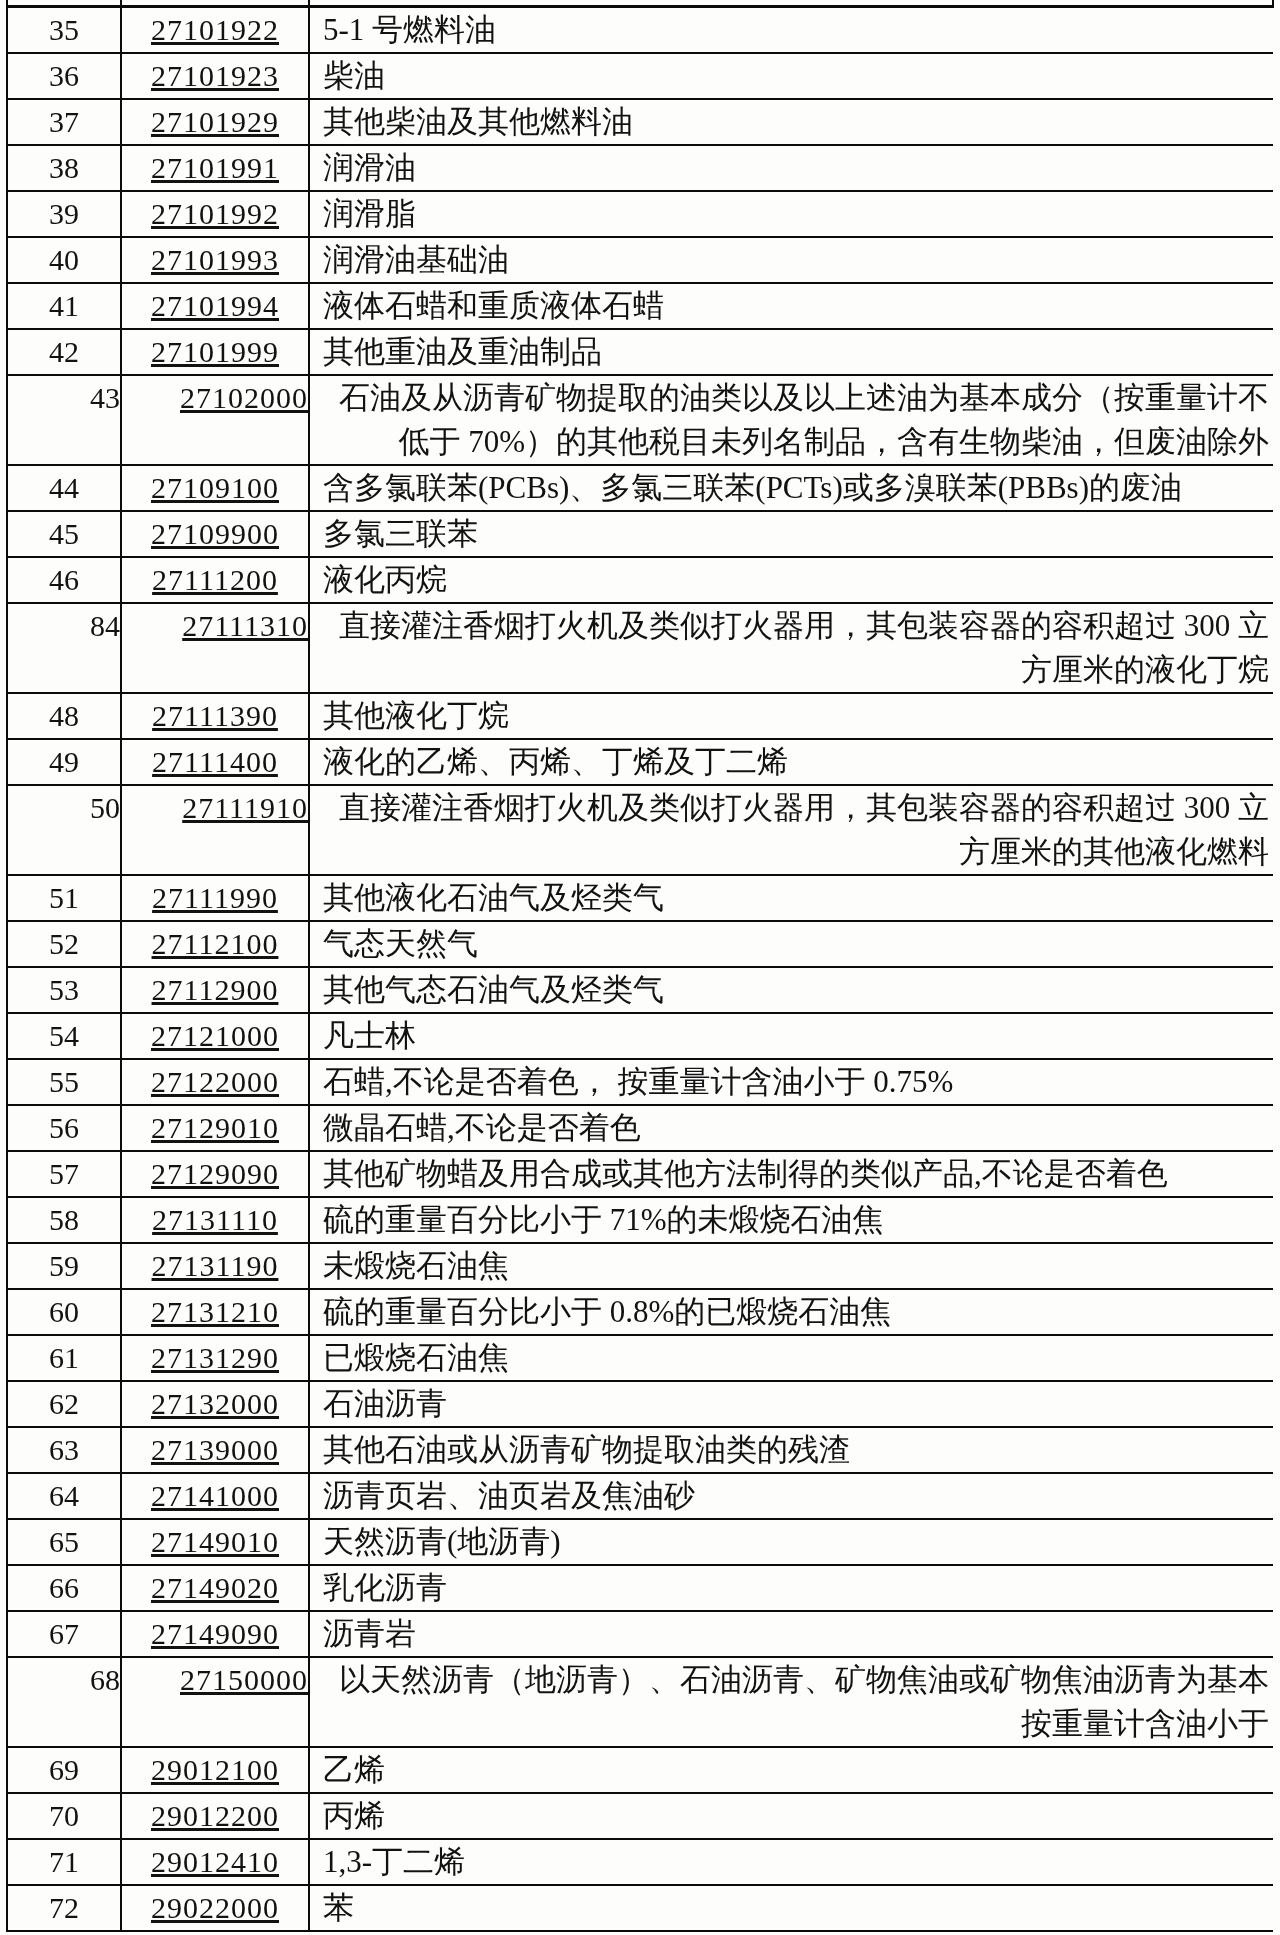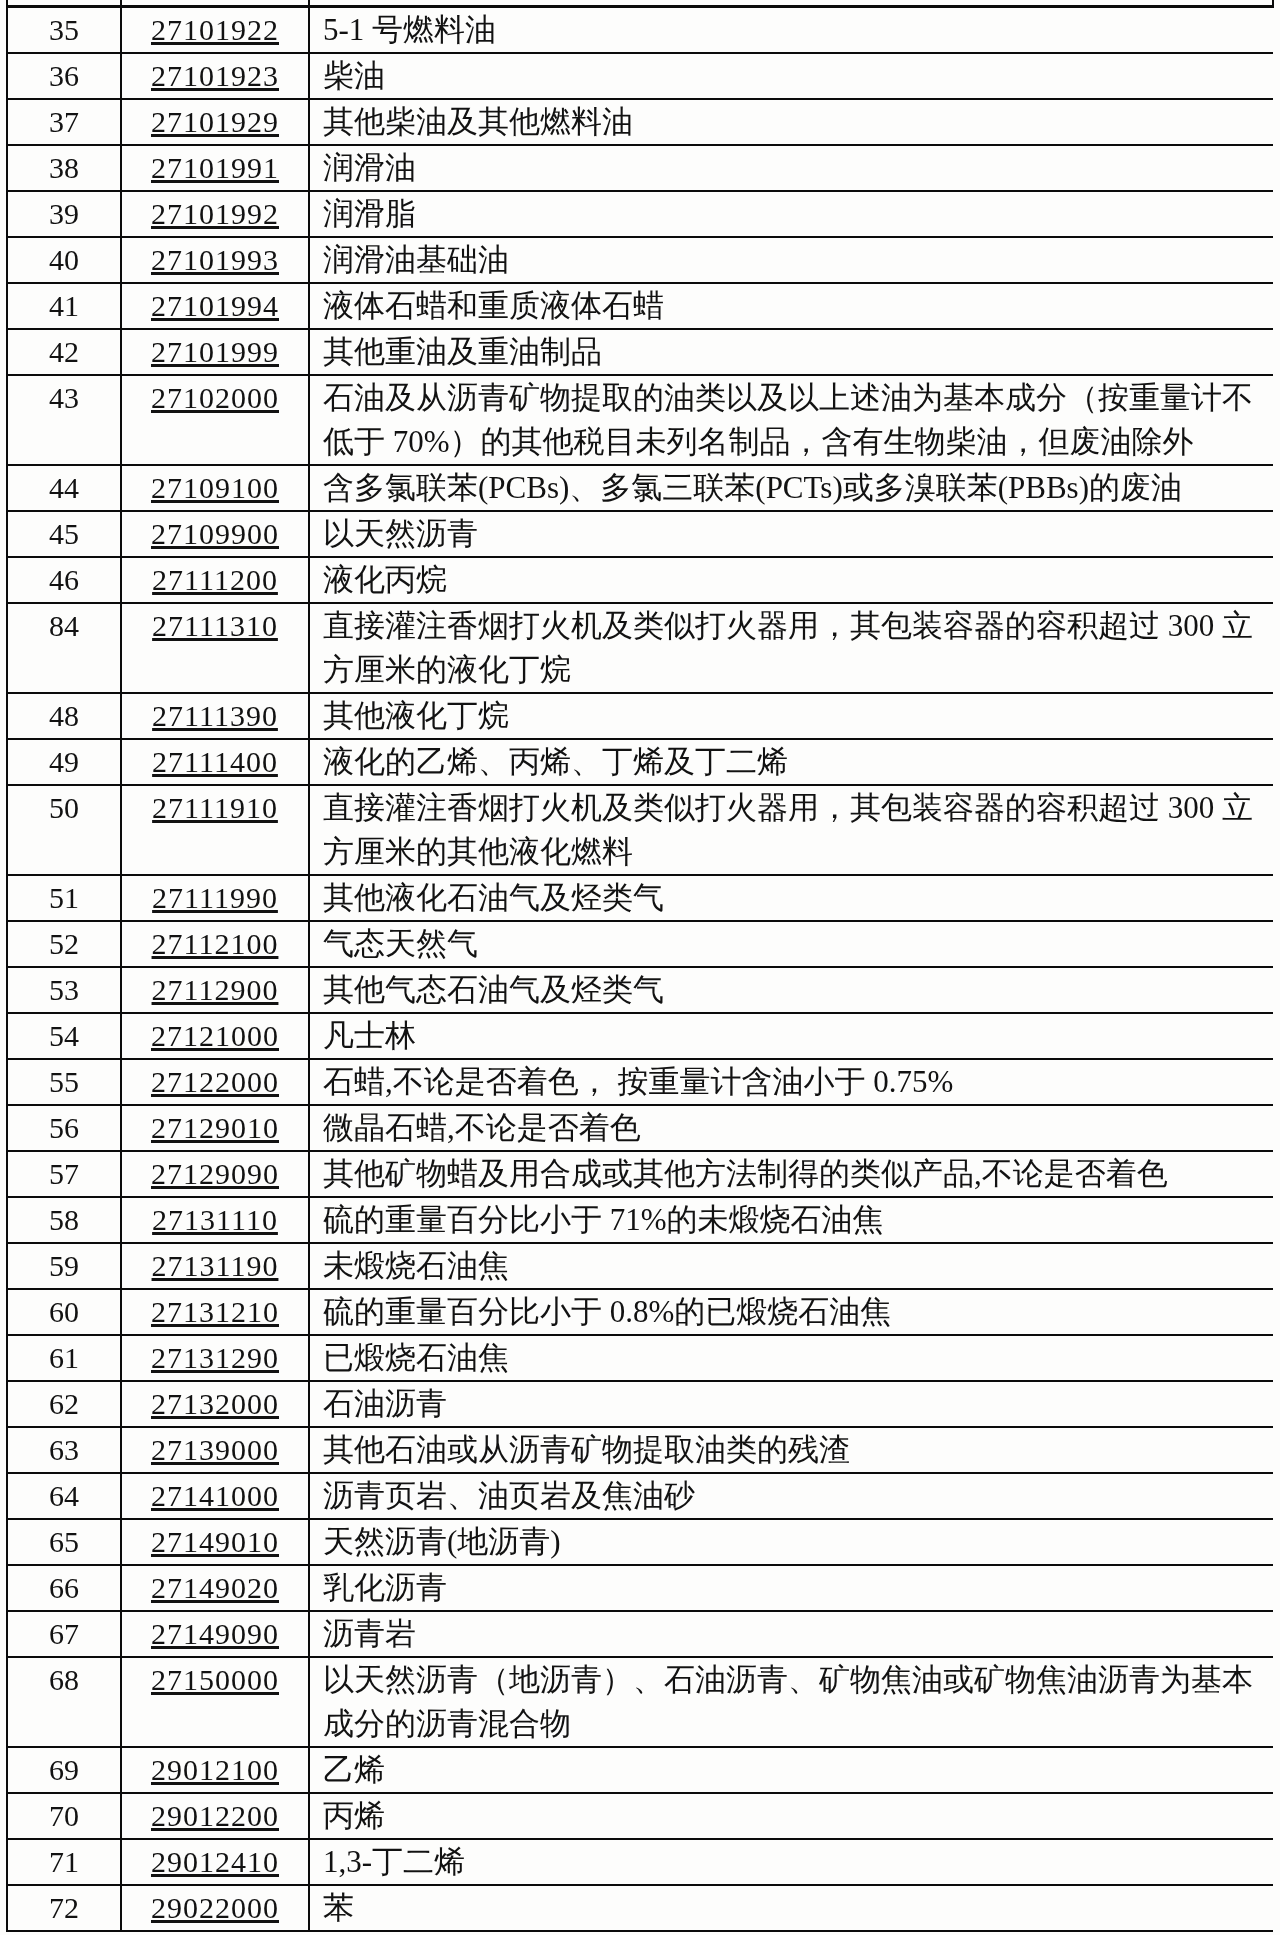--- a/index.html
+++ b/index.html
@@ -48,21 +48,21 @@
   }
   
   tr.stub td {
     height: 5px;
     line-height: 5px;
     border-top: none;
     border-bottom: 3px solid #0b0b0b; 
   }
   tr.stub td.desc { border-right: 2px solid #0b0b0b; }
   tr.row-line td   { height: 44px; }
-  tr.row-line.tall td { height: 88px; }
+  tr.row-line.tall td { height: 88px; text-align: right; }
 </style>
 </head>
 <body>
 
 <table class="hs-table">
   <colgroup>
     <col class="c-no">
     <col class="c-code">
     <col class="c-desc">
   </colgroup>
@@ -119,21 +119,21 @@
 低于 70%）的其他税目未列名制品，含有生物柴油，但废油除外</td>
   </tr>
       <tr class="row-line">
     <td class="no">44</td>
     <td class="code">27109100</td>
     <td class="desc">含多氯联苯(PCBs)、多氯三联苯(PCTs)或多溴联苯(PBBs)的废油</td>
   </tr>
       <tr class="row-line">
     <td class="no">45</td>
     <td class="code">27109900</td>
-    <td class="desc">以天然沥青</td>
+    <td class="desc">多氯三联苯</td>
   </tr>
       <tr class="row-line">
     <td class="no">46</td>
     <td class="code">27111200</td>
     <td class="desc">液化丙烷</td>
   </tr>
       <tr class="row-line tall">
     <td class="no">84</td>
     <td class="code">27111310</td>
     <td class="desc">直接灌注香烟打火机及类似打火器用，其包装容器的容积超过 300 立
@@ -237,21 +237,21 @@
   </tr>
       <tr class="row-line">
     <td class="no">67</td>
     <td class="code">27149090</td>
     <td class="desc">沥青岩</td>
   </tr>
       <tr class="row-line tall">
     <td class="no">68</td>
     <td class="code">27150000</td>
     <td class="desc">以天然沥青（地沥青）、石油沥青、矿物焦油或矿物焦油沥青为基本
-成分的沥青混合物</td>
+按重量计含油小于</td>
   </tr>
       <tr class="row-line">
     <td class="no">69</td>
     <td class="code">29012100</td>
     <td class="desc">乙烯</td>
   </tr>
       <tr class="row-line">
     <td class="no">70</td>
     <td class="code">29012200</td>
     <td class="desc">丙烯</td>

